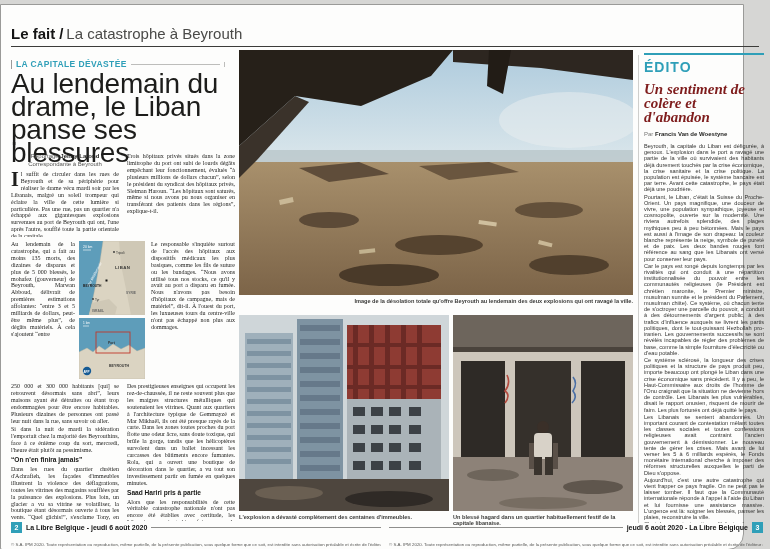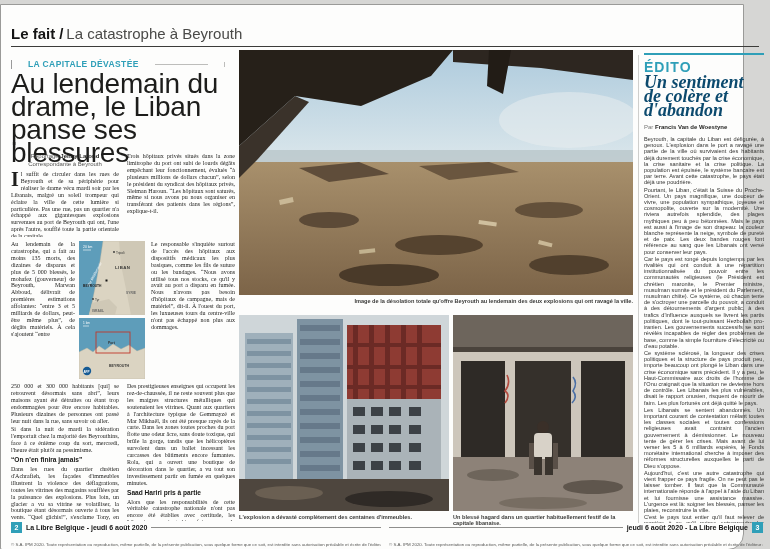--- a/index.html
+++ b/index.html
@@ -8,21 +8,21 @@
   .page { position:absolute; left:0; top:4px; width:744px; height:546px; background:#fdfdfc; border:1px solid #9a9a98; border-radius:0 0 16px 2px; }
 
   
   .masthead { position:absolute; left:10px; top:20px; width:748px; border-bottom:1.5px solid #3c3c3a; padding-bottom:4px; font-size:15px; }
   .masthead .sec { font-weight:bold; color:#141414; }
   .masthead .sep { color:#141414; font-weight:bold; margin:0 3px 0 4px; }
   .masthead .topic { color:#4a4a48; font-weight:normal; }
 
   
   .leftzone { position:absolute; left:10px; top:50px; width:224px; height:466px; }
-  .kicker { position:absolute; left:0; top:4px; width:214px; display:flex; align-items:center; gap:16px; }
+  .kicker { position:absolute; left:0; top:4px; width:214px; display:flex; align-items:center; gap:4px; }
   .kicker .tick { width:1px; height:9px; background:#9a9a9a; }
   .kicker .klabel { color:#2f9fb8; font-weight:bold; font-size:8.5px; letter-spacing:.4px; white-space:nowrap; }
   .kicker .kline { flex:1; height:1px; background:#bdbdbb; }
   .kicker .endtick { width:1px; height:5px; background:#bdbdbb; }
   .headline { position:absolute; left:0; top:17px; width:226px; font-size:28px; line-height:23px; color:#1d1d1b; font-weight:400; letter-spacing:-.2px; }
 
   .tbox { position:absolute; overflow:hidden; font-family:"Liberation Serif", serif; font-size:6px; line-height:6.9px; color:#222220; text-align:justify; hyphens:auto; }
   .rowA1 { left:0;  top:98px; width:108px; height:84px; }
   .rowA2 { left:116px; top:98px; width:108px; height:84px; }
   .stripL { left:0; top:186px; width:64px; height:138px; }
@@ -50,21 +50,21 @@
   .cap-bl { left:238px; top:509px; width:210px; }
   .cap-br { left:452px; top:509px; width:180px; }
 
   
   .vdivider { position:absolute; left:637px; top:50px; width:1px; height:468px; background:#cfcfcd; }
 
   
   .edito { position:absolute; left:643px; top:48px; width:120px; height:470px; overflow:hidden; }
   .edito .erule { width:100%; height:2px; background:#2f9fb8; }
   .edito .elabel { margin-top:4px; color:#2f9fb8; font-weight:bold; font-size:14px; letter-spacing:1px; }
-  .edito .etitle { font-family:"Liberation Serif", serif; font-style:italic; font-weight:bold; font-size:18px; line-height:14px; color:#0c4a6e; }
+  .edito .etitle { margin-top:7px; font-family:"Liberation Serif", serif; font-style:italic; font-weight:bold; font-size:15px; line-height:14px; color:#7f1d1d; }
   .edito .ebyline { margin-top:7px; font-size:6px; color:#777775; }
   .edito .ebyline .ename { font-weight:bold; color:#1f1f1d; }
   .edito .ebody { margin-top:6px; font-size:5.6px; line-height:6.2px; color:#333331; text-align:justify; hyphens:auto; }
   .edito .ebody p { margin-bottom:1px; }
 
   
   .footrow { position:absolute; top:517px; display:flex; align-items:center; gap:4px; }
   .foot-left { left:10px; width:370px; }
   .foot-right { left:388px; width:374px; }
   .pagenum { width:11px; height:11px; background:#2f9fb8; color:#fff; font-weight:bold; font-size:7px; display:flex; align-items:center; justify-content:center; flex:0 0 auto; }

